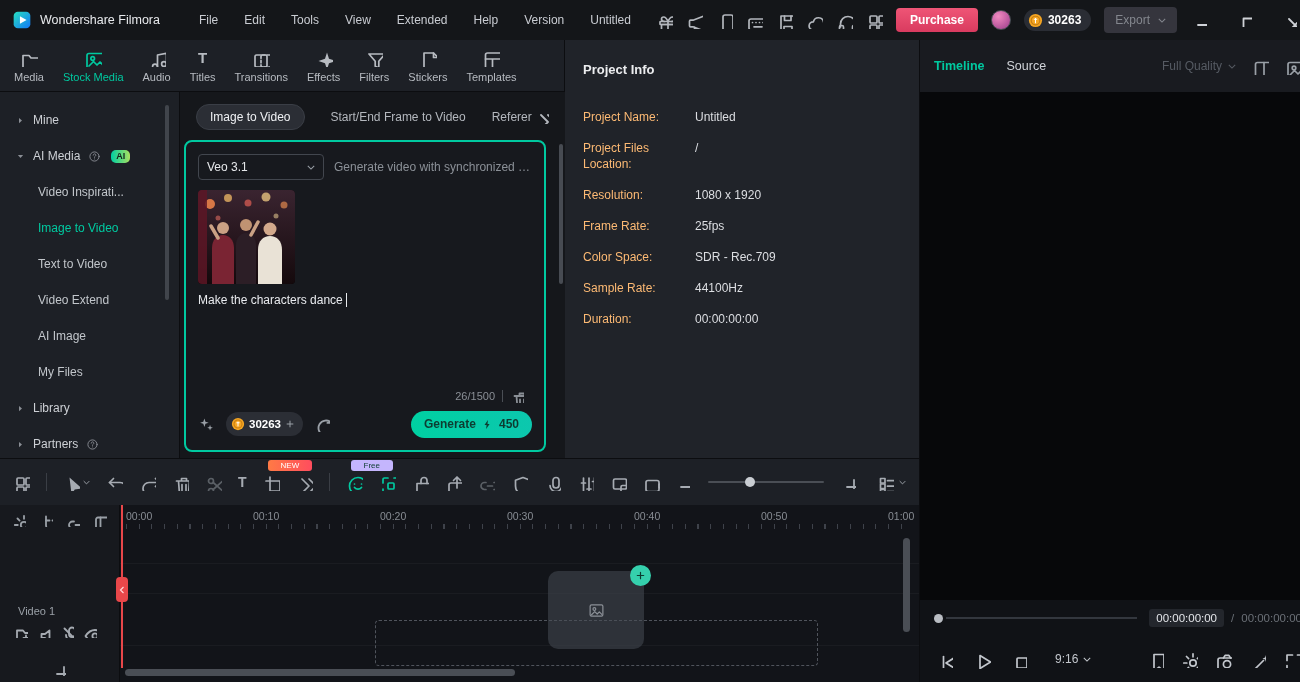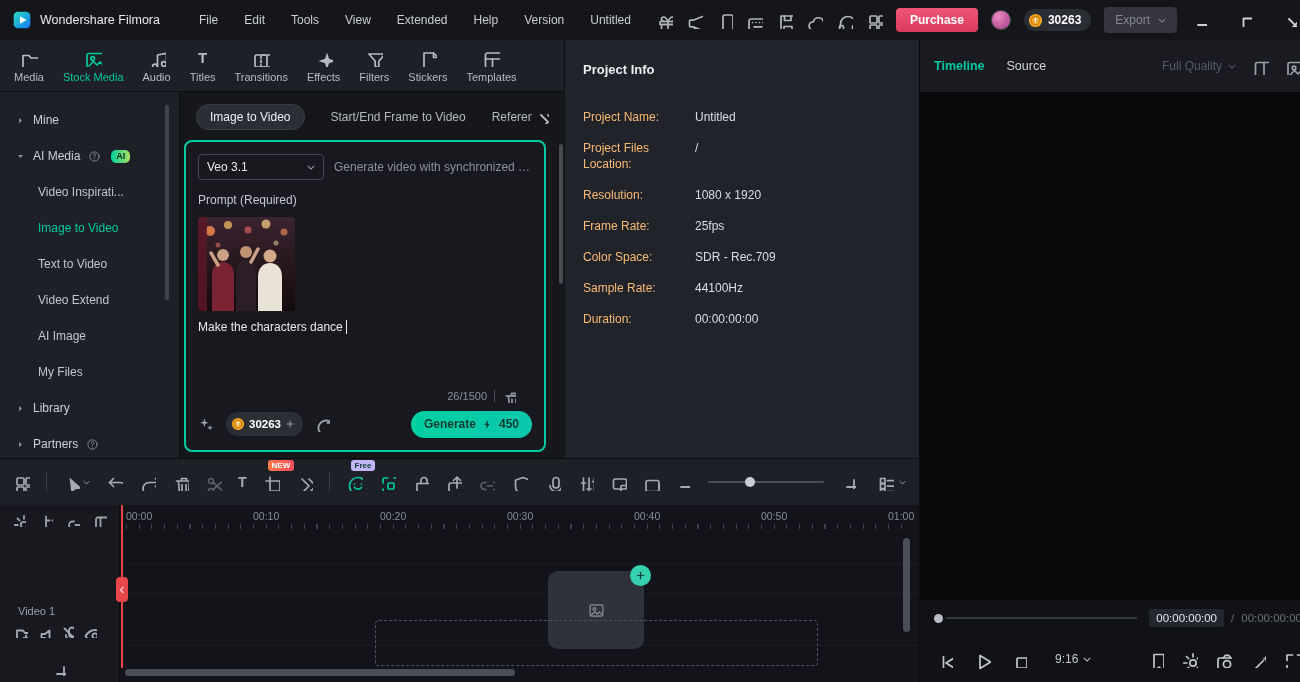--- a/index.html
+++ b/index.html
@@ -50,21 +50,21 @@
   .gen-tabs-more{position:absolute;right:0;top:8px;color:#b4b8be}
   .gen-card{position:absolute;left:4px;top:48px;width:362px;height:312px;border:2px solid #00c9a0;border-radius:8px;background:#17191e;padding:12px 12px 8px;display:flex;flex-direction:column}
   .gen-row1{display:flex;align-items:center;gap:10px;min-width:0}
   .model-select{display:flex;align-items:center;justify-content:space-between;width:126px;height:26px;border:1px solid #42464e;border-radius:4px;padding:0 8px;color:#e6e8eb;font-size:12px;flex-shrink:0;cursor:default}
   .model-desc{color:#8b9097;font-size:12px;overflow:hidden;text-overflow:ellipsis;white-space:nowrap}
   .prompt-label{margin-top:13px;font-size:12px;color:#c6cad0}
   .prompt-body{flex:1;position:relative;margin-top:10px;min-height:0}
   .thumb{width:97px;height:94px;border-radius:4px;overflow:hidden;background:#000}
   .prompt-text{margin-top:9px;font-size:12px;color:#e8eaee;display:flex;align-items:center}
   .caret-bar{display:inline-block;width:1.5px;height:14px;background:#e8eaee;margin-left:3px}
-  .counter-row{position:absolute;right:16px;bottom:3px;display:flex;align-items:center;gap:7px;color:#8a8f96;font-size:11px}
+  .counter-row{position:absolute;right:8px;bottom:3px;display:flex;align-items:center;gap:7px;color:#8a8f96;font-size:11px}
   .vdiv{width:1px;height:12px;background:#4a4e55}
   .gen-actions{display:flex;align-items:center;gap:11px;height:36px;flex-shrink:0}
   .act-icon{color:#9aa0a7;cursor:default}
   .coin-pill2{display:flex;align-items:center;gap:4px;background:#2b2e35;border-radius:12px;height:24px;padding:0 8px 0 5px;color:#fff;font-size:11.5px;font-weight:700}
   .coin-plus{color:#9aa0a7}
   .generate-btn{margin-left:auto;display:flex;align-items:center;gap:6px;background:linear-gradient(90deg,#00d0a2,#0cc7ae);border:none;border-radius:14px;height:27px;padding:0 13px;color:#0d3c31;font-size:12px;font-weight:700;font-family:inherit}
   .gen-scrollbar{position:absolute;right:2px;top:52px;width:4px;height:140px;background:#474b52;border-radius:2px}
 
   
   .project-info{position:absolute;left:565px;top:40px;width:355px;height:418px;background:#202329;border-right:1px solid #0c0d10;padding:22px 18px}
@@ -91,21 +91,21 @@
   .pv-controls{height:46px;display:flex;align-items:center;padding:0 16px;gap:19px;background:#101216;color:#c3c7cd;flex-shrink:0}
   .aspect{display:flex;align-items:center;gap:5px;color:#c3c7cd;font-size:12px;margin-left:9px;cursor:default}
   .pv-cicons{margin-left:auto;display:flex;gap:17px;color:#c3c7cd}
 
   
   .edit-toolbar{position:absolute;left:0;top:458px;width:920px;height:47px;background:#1d2026;border-top:1px solid #0c0d10;border-right:1px solid #0c0d10;display:flex;align-items:center;padding:0 13px;gap:16px;color:#a6abb2}
   .et-div{width:1px;height:18px;background:#3a3e45;flex-shrink:0}
   .et-item{position:relative;display:flex;align-items:center;cursor:default}
   .dim{color:#5b6066}
   .teal{color:#00c9a0}
-  .badge{position:absolute;top:-14px;left:5px;font-size:8px;font-weight:700;padding:1px 4px;border-radius:3px;line-height:1.2;white-space:nowrap}
+  .badge{position:absolute;top:-14px;left:5px;font-size:8px;font-weight:400;padding:1px 13px;border-radius:3px;line-height:1.2;white-space:nowrap}
   .badge.new{background:linear-gradient(90deg,#ff7a45,#ff4d5e);color:#fff}
   .badge.free{background:#c4b5fd;color:#0d3c31}
   .zoom-slider{width:116px;height:2px;background:#4a4e55;border-radius:1px;position:relative;margin:0 2px}
   .zoom-handle{position:absolute;left:32%;top:-4px;width:10px;height:10px;border-radius:50%;background:#c9cdd2}
   .et-right{margin-left:auto;display:flex;align-items:center;gap:5px}
   .text-glyph{font-size:14px;font-weight:700;line-height:17px}
 
   
   .timeline{position:absolute;left:0;top:505px;width:920px;height:177px;background:#121419;border-right:1px solid #0c0d10}
   .lane{position:absolute;left:120px;right:0;height:1px;background:rgba(255,255,255,.035)}
@@ -370,21 +370,20 @@
     <div class="gen-card">
       <div class="gen-row1">
         <div class="model-select">
           <span>Veo 3.1</span>
           <svg width="8" height="5" viewBox="0 0 10 6">
               <path d="M1 1l4 4 4-4" stroke="#9aa0a7" fill="none" stroke-width="1.3"></path>
             </svg>
         </div>
         <span class="model-desc">Generate video with synchronized au...</span>
       </div>
-      <div class="prompt-label">Prompt (Required)</div>
       <div class="prompt-body">
         <div class="thumb">
           <svg width="97" height="94" viewBox="0 0 97 94">
             <defs>
                 <linearGradient id="tb" x1="0" y1="0" x2="0" y2="1">
                   <stop offset="0" stop-color="#3a2430"></stop>
                   <stop offset="1" stop-color="#14090c"></stop>
                 </linearGradient>
               </defs>
             <rect width="97" height="94" fill="url(#tb)"></rect>

